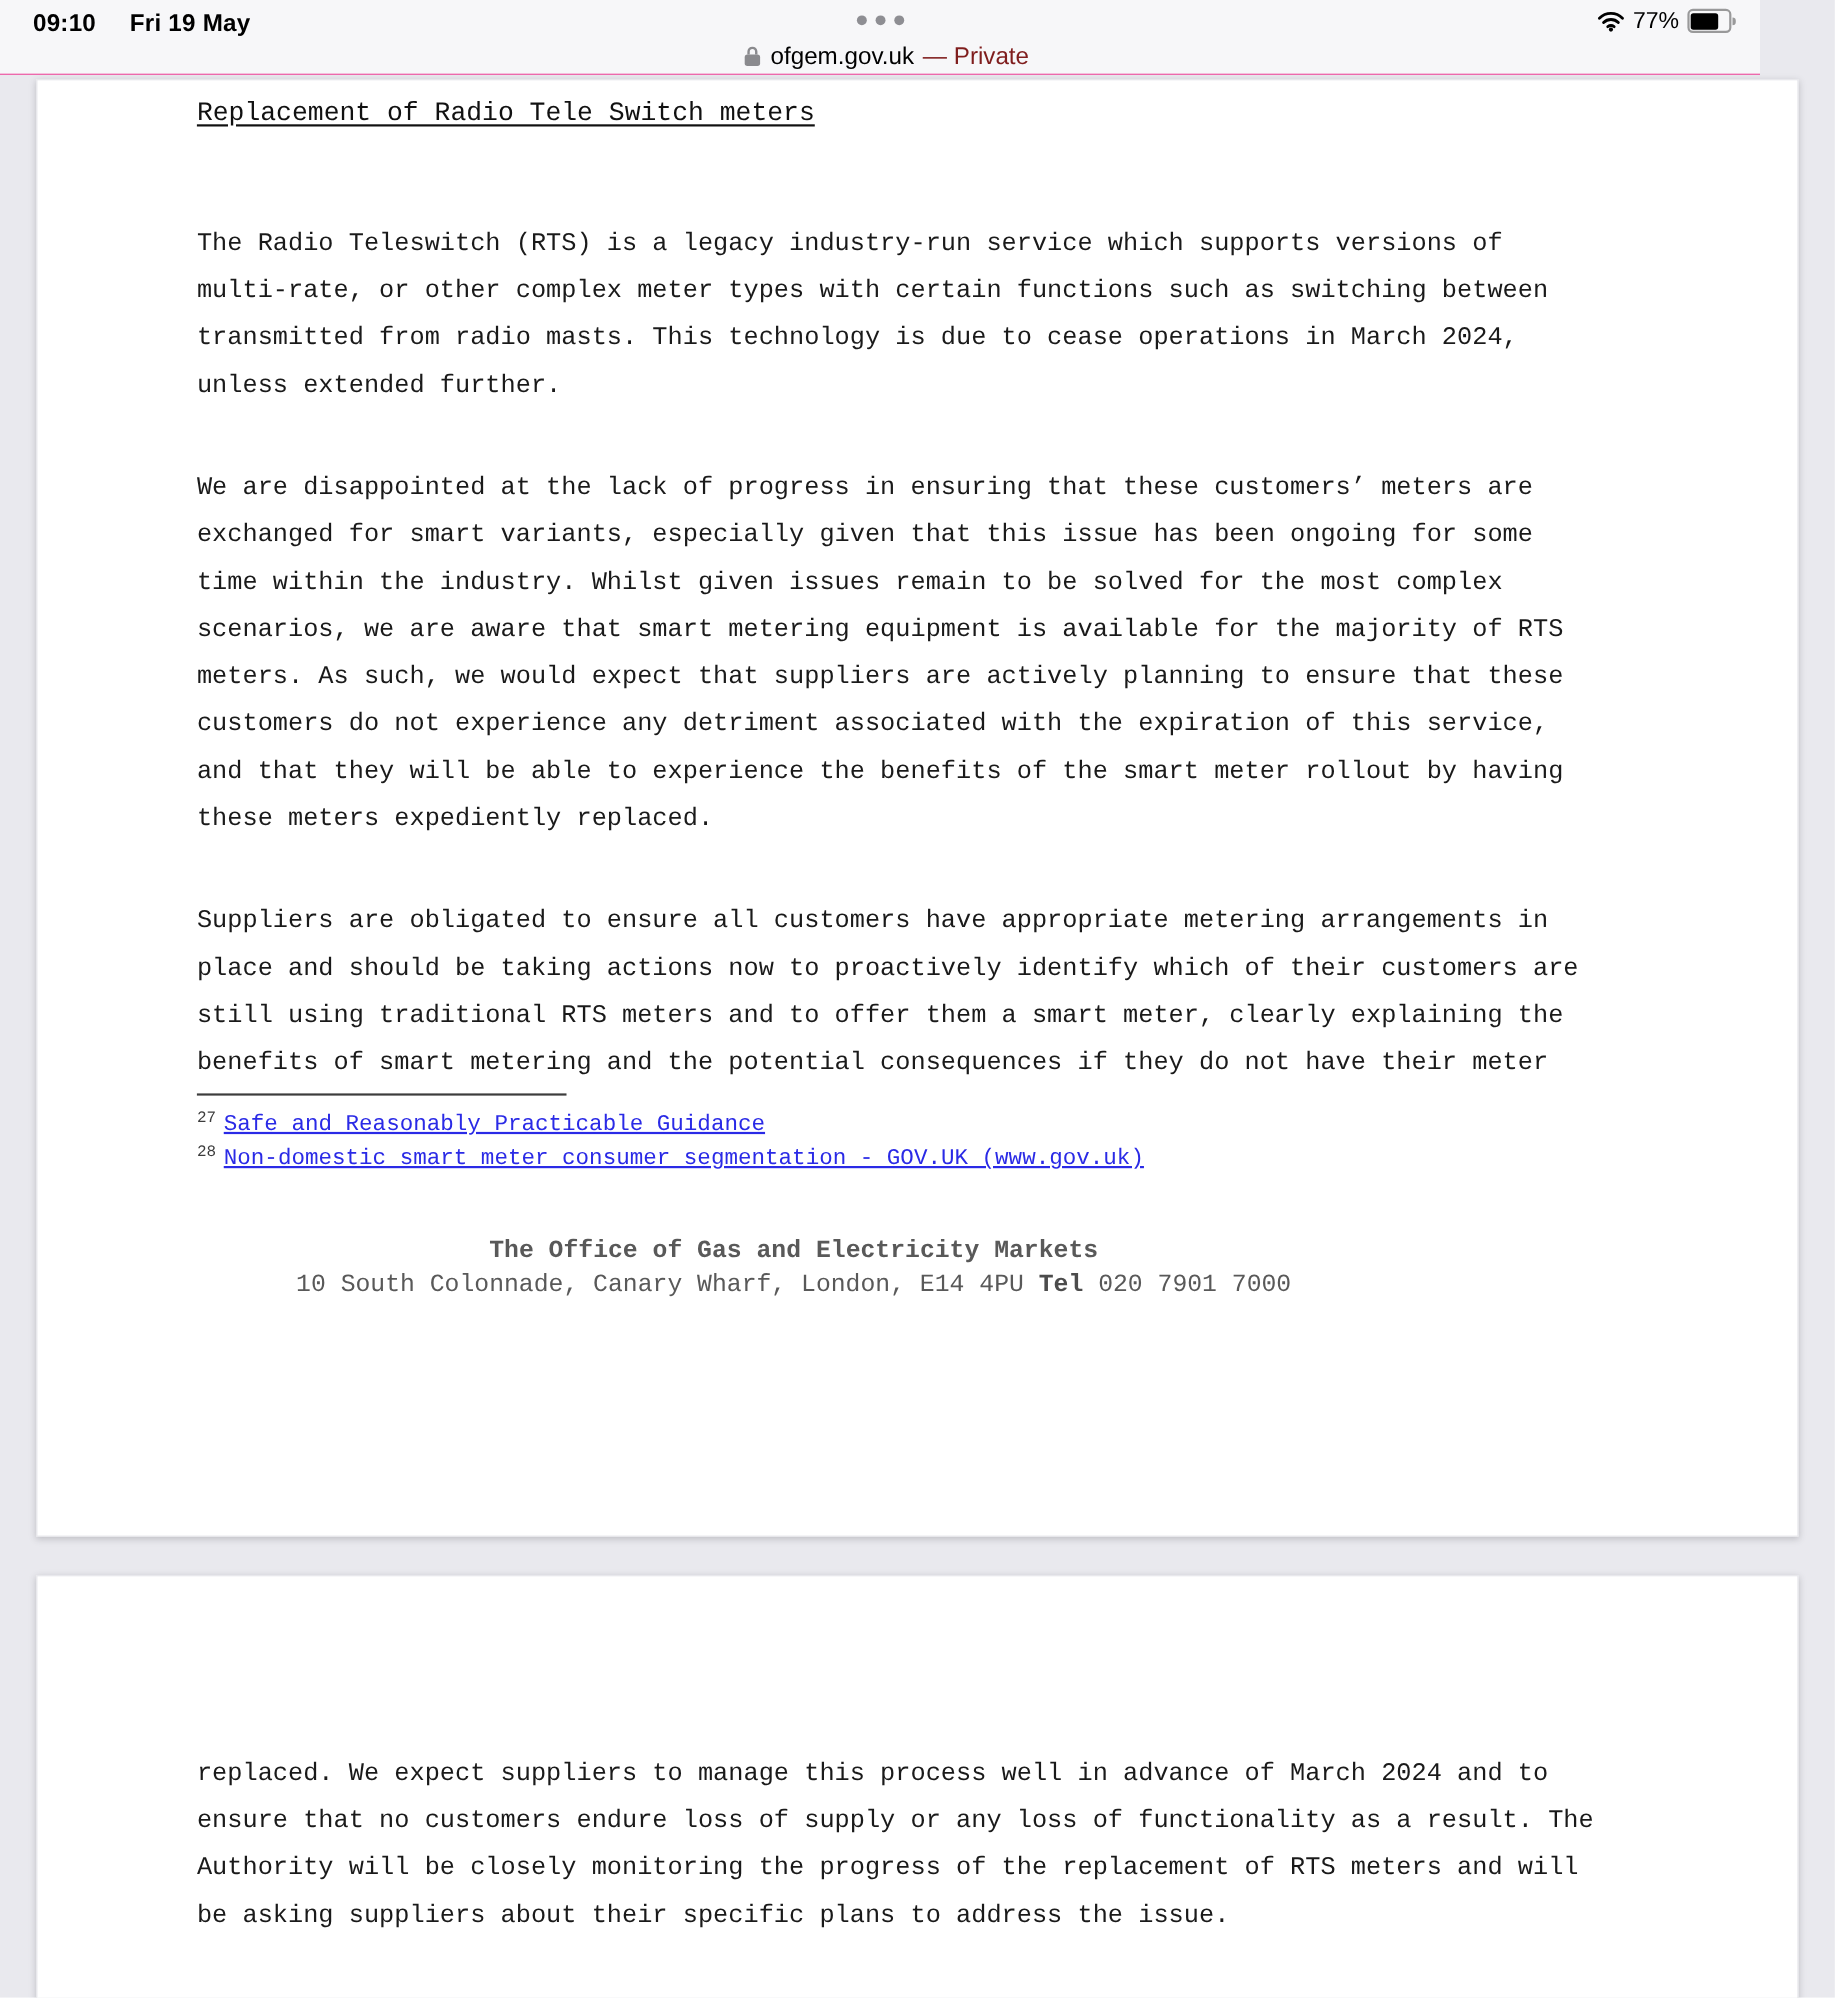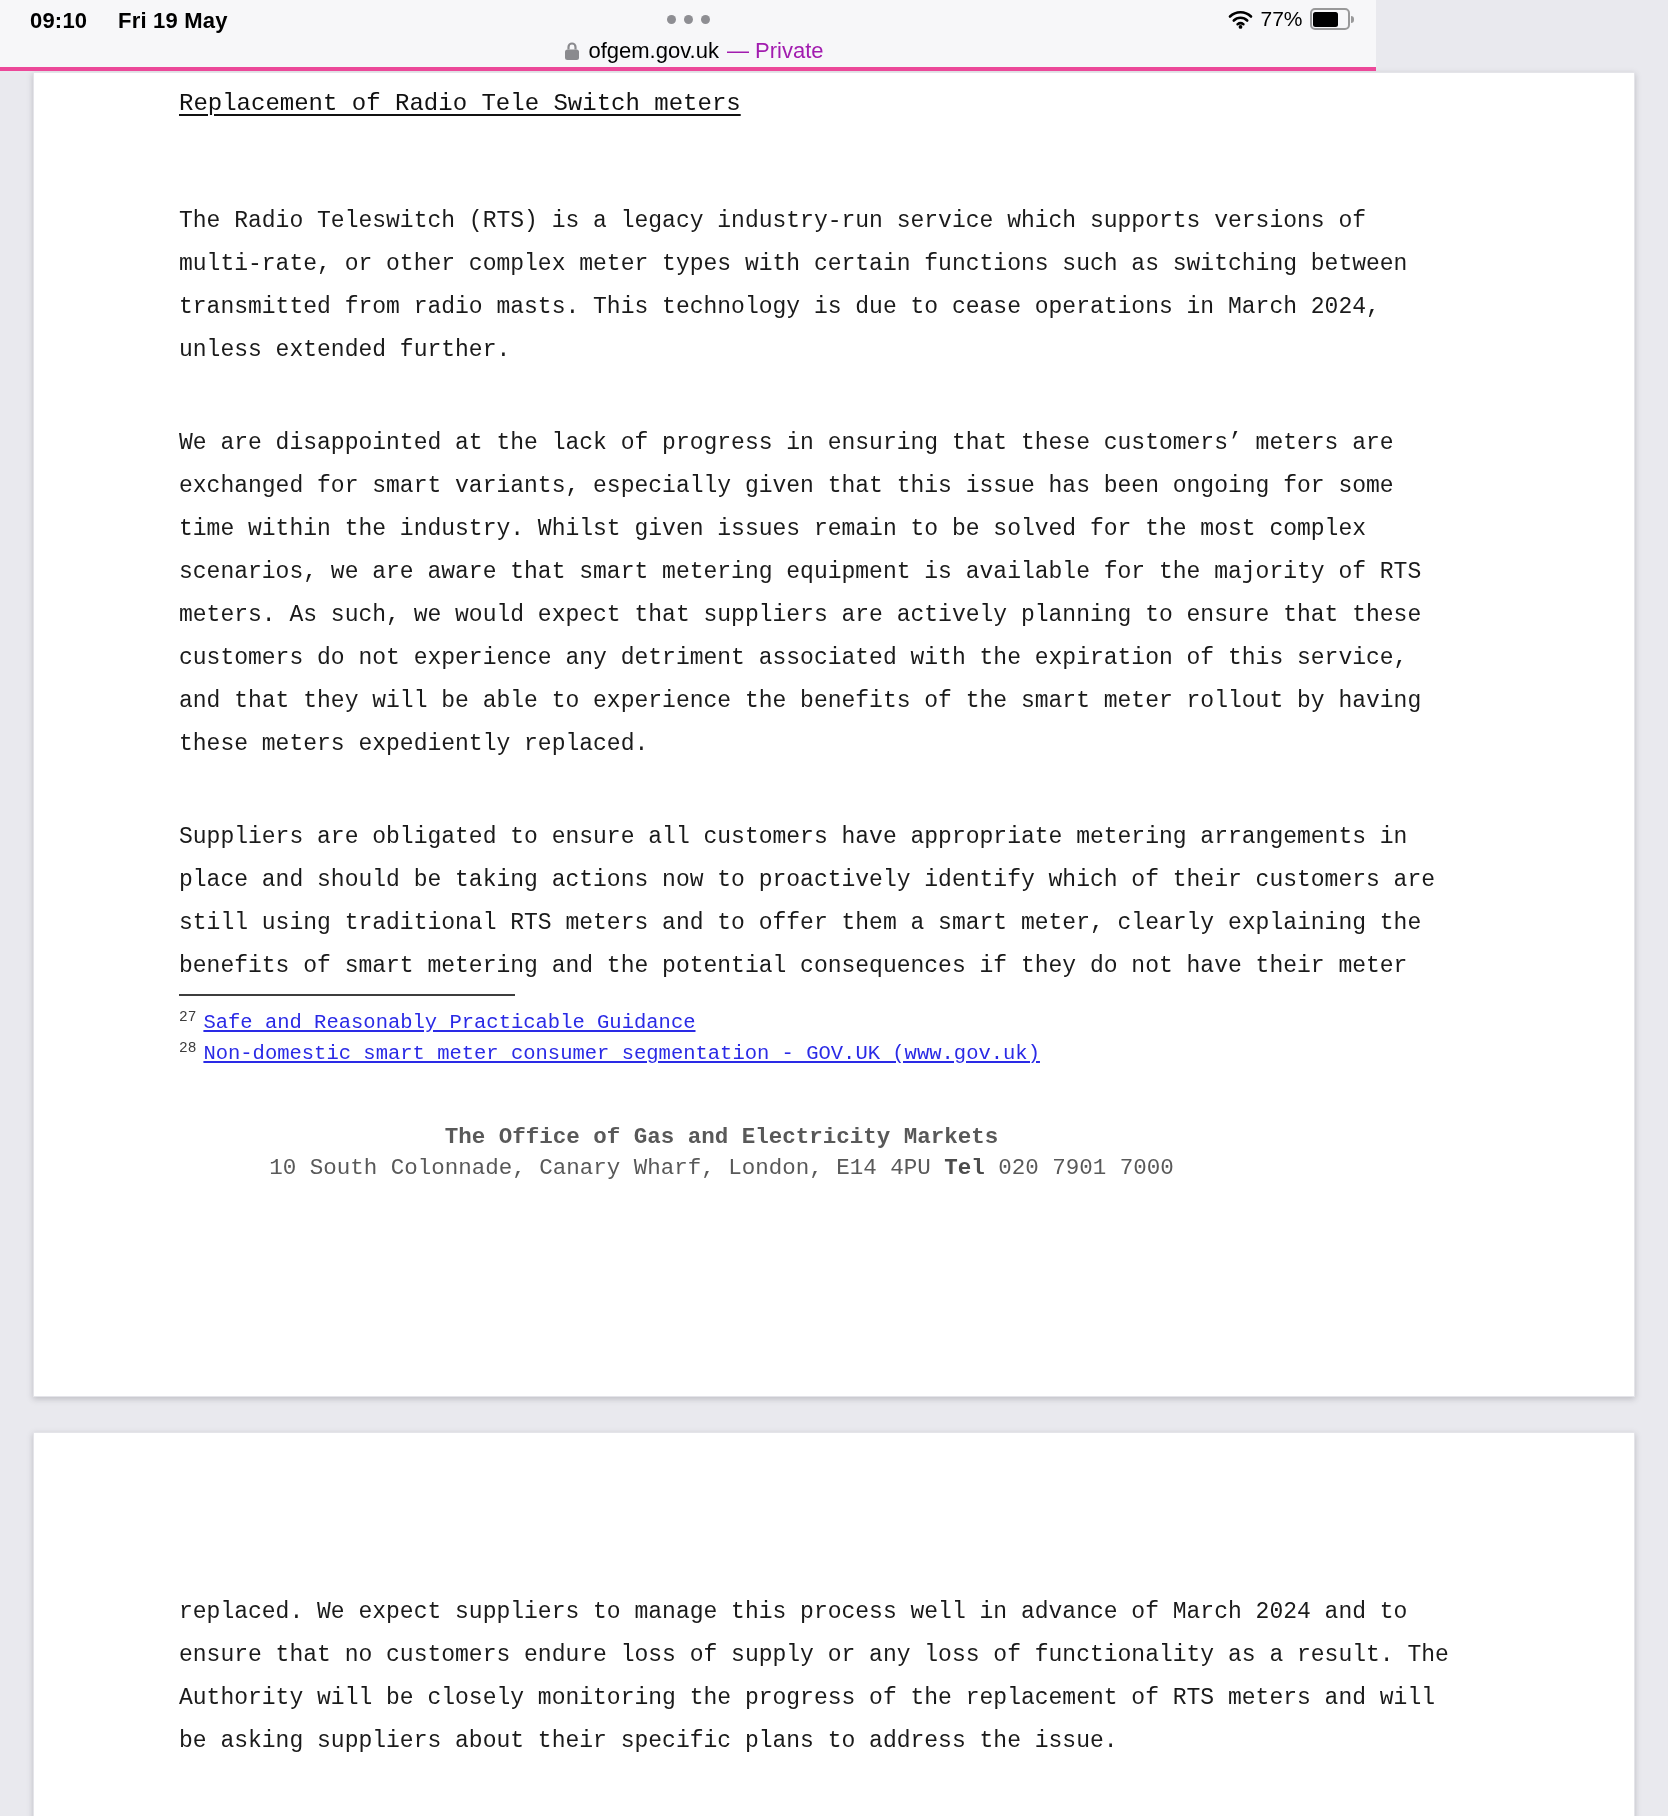--- a/index.html
+++ b/index.html
@@ -4,22 +4,22 @@
 <style>
   html,body{margin:0;padding:0;}
   body{
     width:1668px;height:1816px;overflow:hidden;position:relative;
     background:#e9e9ee;
     font-family:"Liberation Sans", sans-serif;
     -webkit-font-smoothing:antialiased;
   }
   
   .chrome{
-    position:absolute;left:0;top:0;width:1376px;height:67px;
-    background:#f7f7f9;border-bottom:4px solid #ec4899;z-index:5;
+    position:absolute;left:0;top:0;width:1600px;height:67px;
+    background:#f7f7f9;border-bottom:1px solid #ec4899;z-index:5;
   }
   .status-time{
     position:absolute;left:30px;top:8px;font-size:22px;font-weight:600;color:#000;
     letter-spacing:.2px;
   }
   .status-date{
     position:absolute;left:118px;top:8px;font-size:22px;font-weight:600;color:#000;
     letter-spacing:.2px;
   }
   .tab-dots{
@@ -42,21 +42,21 @@
   .battery-nub{
     width:3px;height:7px;background:rgba(0,0,0,.38);
     border-radius:0 3px 3px 0;margin-left:1.5px;display:block;
   }
   .url-row{
     position:absolute;left:0;right:0;top:37px;height:28px;
     display:flex;align-items:center;justify-content:center;gap:8px;
     font-size:22px;color:#000;cursor:default;padding-left:12px;
   }
   .url-domain{color:#000;}
-  .url-private{color:#a21caf;}
+  .url-private{color:#7f1d1d;}
   .lock-icon{display:flex;align-items:center;}
   
   .page{
     position:absolute;left:33px;width:1602px;background:#ffffff;
     border:1px solid #e4e4e9;box-sizing:border-box;
     box-shadow:0 2px 6px rgba(60,60,67,.25);
   }
   .page-1{top:72px;height:1325px;}
   .page-2{top:1432px;height:920px;}
   .doc{font-family:Liberation Mono, monospace;color:#1a1a1a;font-size:23px;}

